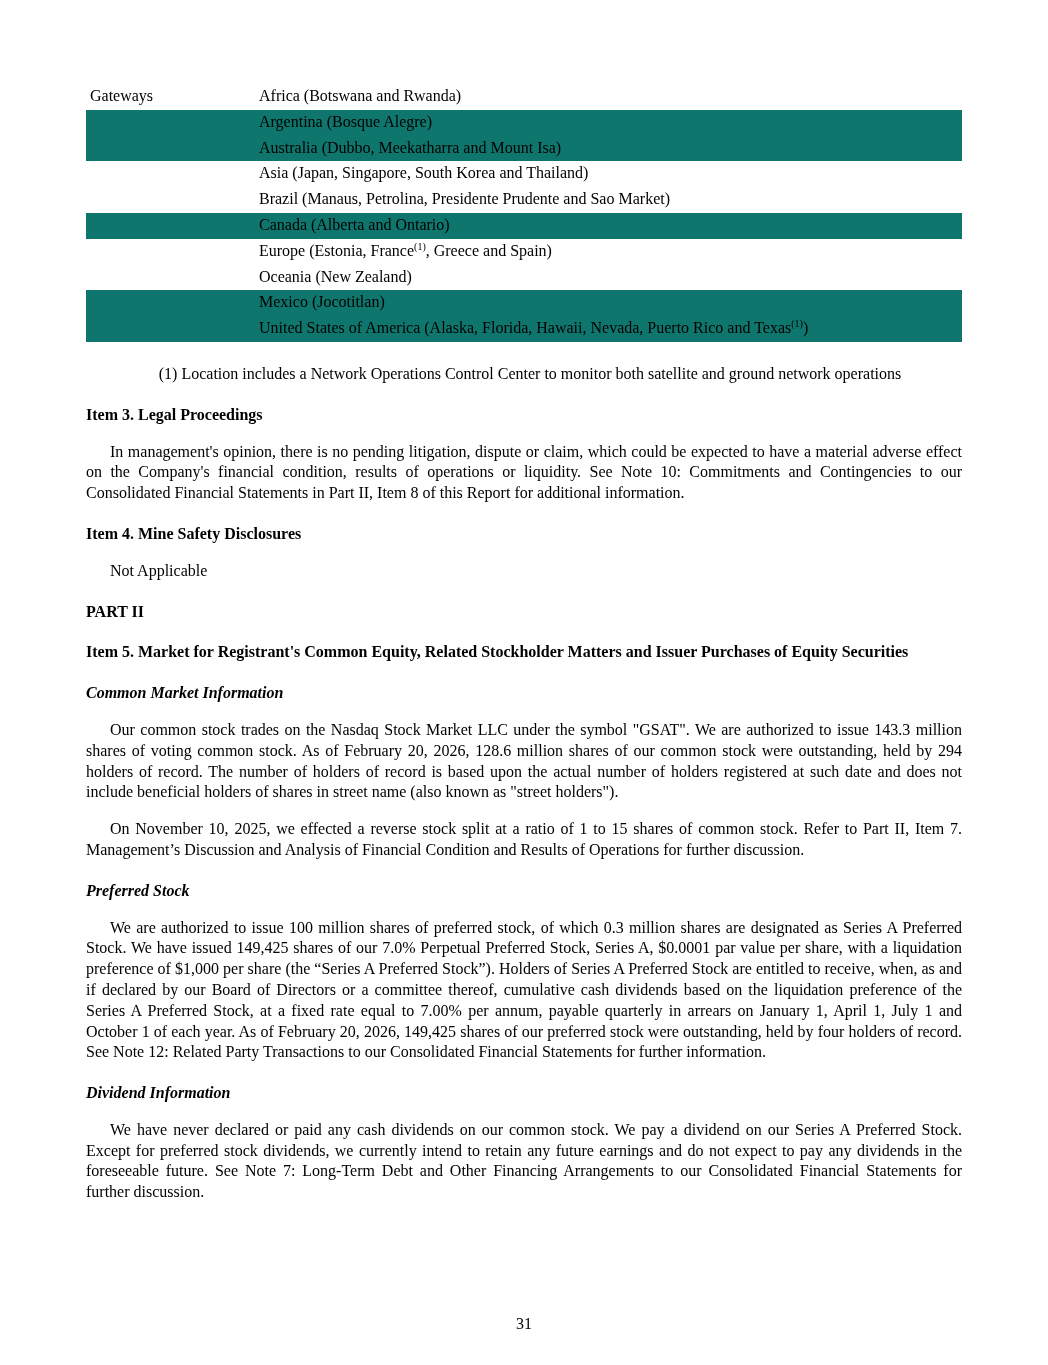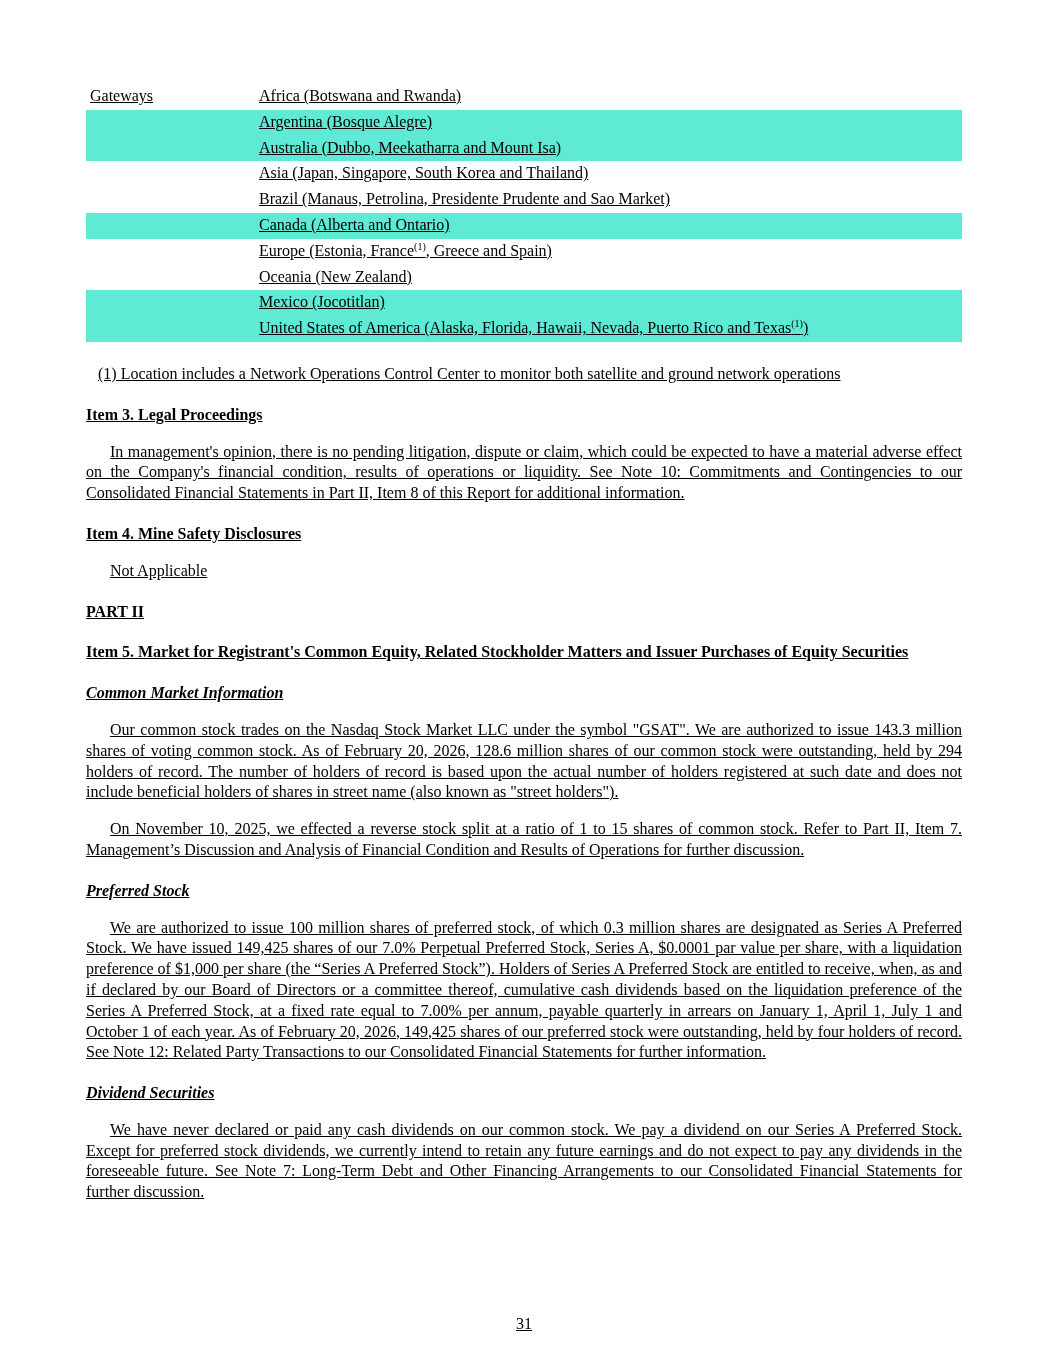--- a/index.html
+++ b/index.html
@@ -10,28 +10,27 @@
     color: #000000;
     font-size: 16px;
     line-height: 1.3;
   }
   .page {
     padding: 84px 86px 30px 86px;
     box-sizing: border-box;
     min-height: 1365px;
     display: flex;
     flex-direction: column;
-    text-decoration: underline;
   }
   .gateways-table { width: 100%; }
   .trow {
     display: flex;
     padding: 2px 0 3px 0;
   }
-  .trow.shaded { background: #5eead4; }
+  .trow.shaded { background: #0f766e; }
   .tlabel {
     width: 173px;
     flex: 0 0 173px;
     padding-left: 4px;
     box-sizing: border-box;
   }
   .tcell { flex: 1; }
   sup {
     font-size: 10px;
     line-height: 0;
@@ -47,21 +46,21 @@
     margin: 20px 0 0 0;
     text-align: justify;
   }
   .h-bold-italic {
     font-weight: bold;
     font-style: italic;
     margin: 20px 0 0 0;
   }
   .footnote {
     margin: 22px 0 0 12px;
-    text-align: left;
+    text-align: center;
   }
   .spacer { flex: 1 1 auto; }
   .page-footer {
     margin-top: 27px;
     text-align: center;
   }
 </style>
 </head>
 <body>
 
@@ -122,20 +121,20 @@
 
   <div class="h-bold">Item 5. Market for Registrant's Common Equity, Related Stockholder Matters and Issuer Purchases of Equity Securities</div>
 
   <div class="h-bold-italic">Common Market Information</div>
   <p class="para">Our common stock trades on the Nasdaq Stock Market LLC under the symbol "GSAT". We are authorized to issue 143.3 million shares of voting common stock. As of February 20, 2026, 128.6 million shares of our common stock were outstanding, held by 294 holders of record. The number of holders of record is based upon the actual number of holders registered at such date and does not include beneficial holders of shares in street name (also known as "street holders").</p>
   <p class="para">On November 10, 2025, we effected a reverse stock split at a ratio of 1 to 15 shares of common stock. Refer to Part II, Item 7. Management’s Discussion and Analysis of Financial Condition and Results of Operations for further discussion.</p>
 
   <div class="h-bold-italic">Preferred Stock</div>
   <p class="para">We are authorized to issue 100 million shares of preferred stock, of which 0.3 million shares are designated as Series A Preferred Stock. We have issued 149,425 shares of our 7.0% Perpetual Preferred Stock, Series A, $0.0001 par value per share, with a liquidation preference of $1,000 per share (the “Series A Preferred Stock”). Holders of Series A Preferred Stock are entitled to receive, when, as and if declared by our Board of Directors or a committee thereof, cumulative cash dividends based on the liquidation preference of the Series A Preferred Stock, at a fixed rate equal to 7.00% per annum, payable quarterly in arrears on January 1, April 1, July 1 and October 1 of each year. As of February 20, 2026, 149,425 shares of our preferred stock were outstanding, held by four holders of record. See Note 12: Related Party Transactions to our Consolidated Financial Statements for further information.</p>
 
-  <div class="h-bold-italic">Dividend Securities</div>
+  <div class="h-bold-italic">Dividend Information</div>
   <p class="para">We have never declared or paid any cash dividends on our common stock. We pay a dividend on our Series A Preferred Stock. Except for preferred stock dividends, we currently intend to retain any future earnings and do not expect to pay any dividends in the foreseeable future. See Note 7: Long-Term Debt and Other Financing Arrangements to our Consolidated Financial Statements for further discussion.</p>
 
   <div class="spacer"></div>
 
   <div class="page-footer">31</div>
 
 </div>
 
 </body></html>

